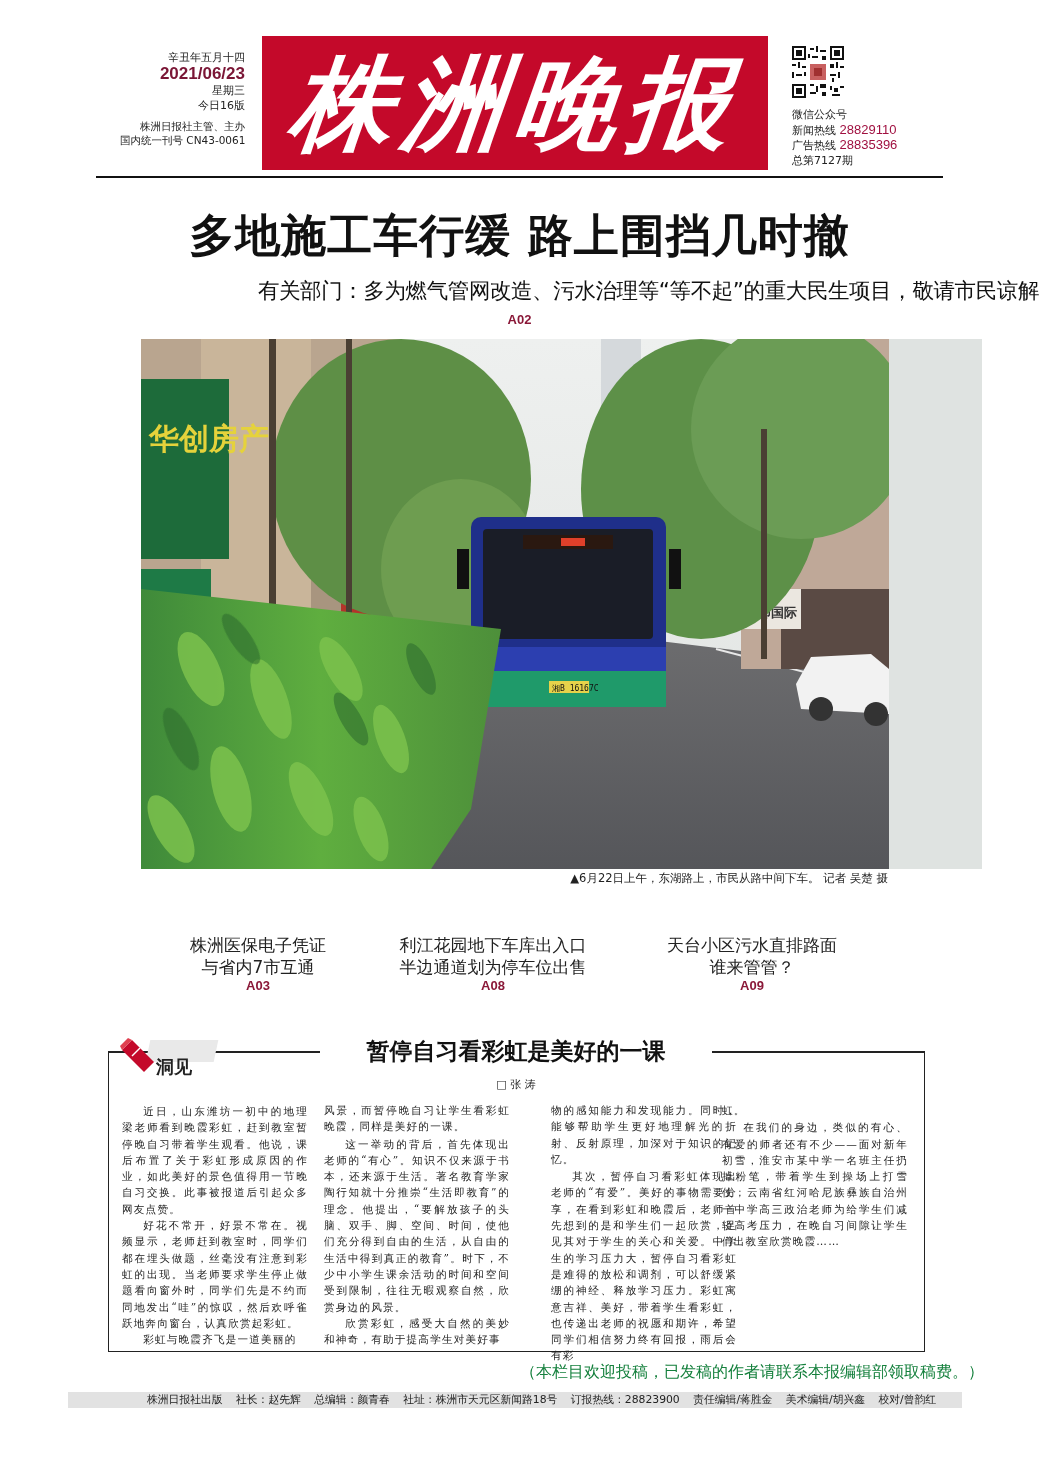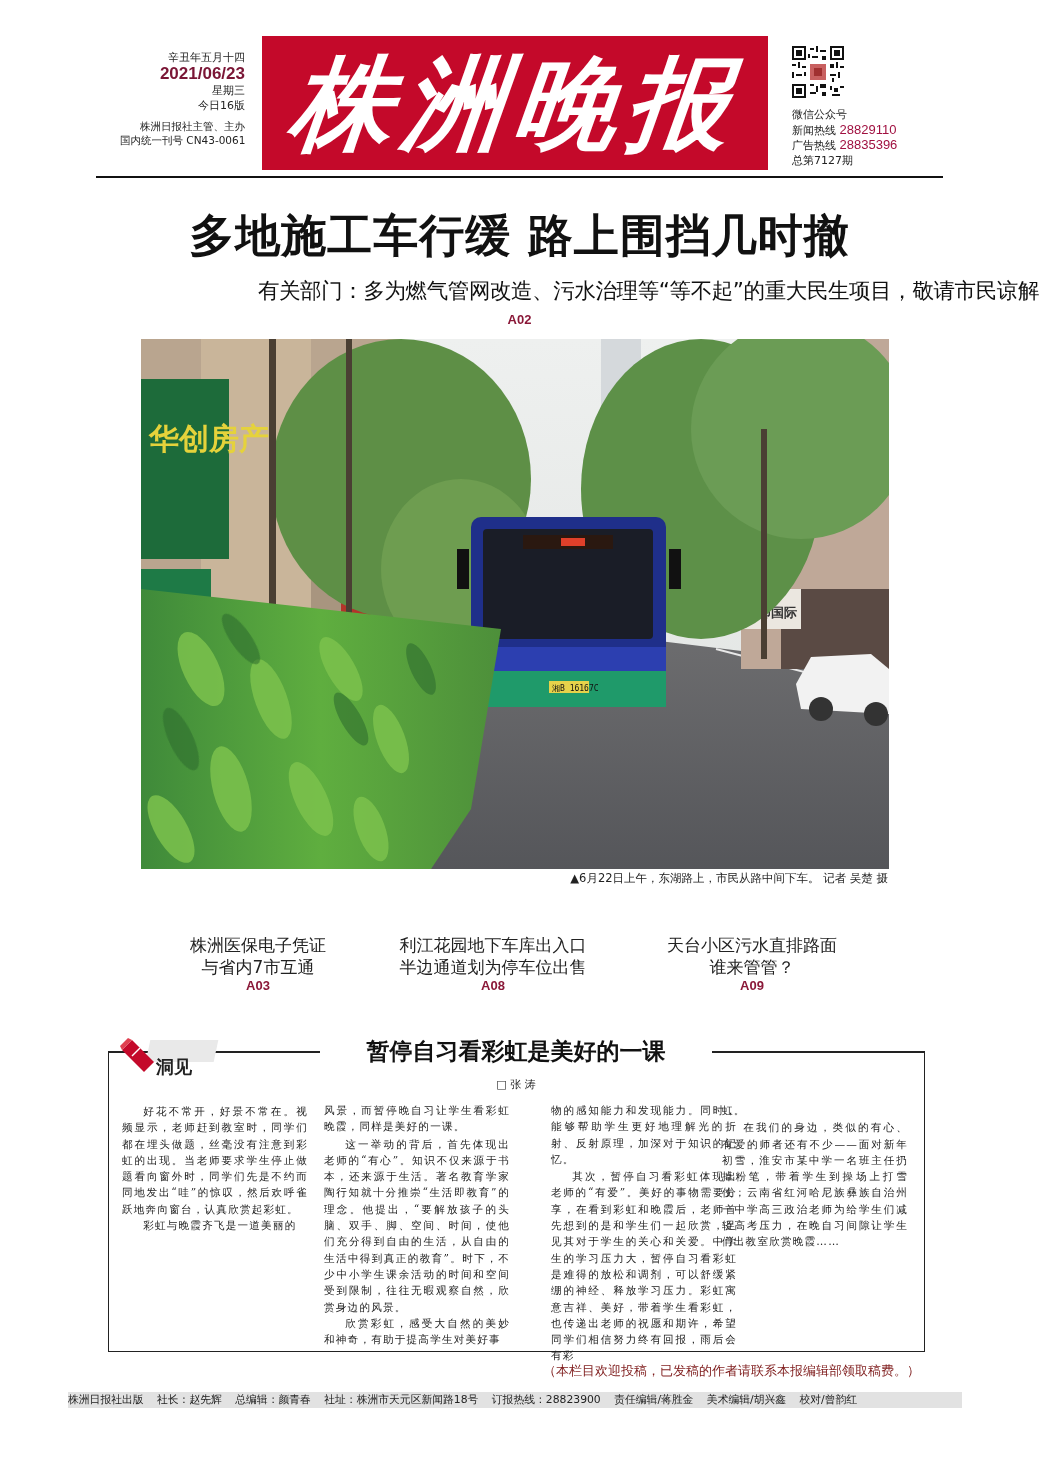--- a/index.html
+++ b/index.html
@@ -19,45 +19,45 @@
   .mast-right .num { color:#a01040; font-family:"Liberation Sans", sans-serif; font-size:13px; }
   .rule { left:96px; top:176px; width:847px; height:2px; background:#111; }
 
   
   .headline { left:0; top:211px; width:1039px; text-align:center; font-size:45px; font-weight:bold; letter-spacing:1px; color:#111; line-height:50px; }
   .subhead { left:0; top:277px; width:1039px; text-align:right; font-size:21.5px; color:#111; line-height:28px; letter-spacing:-0.4px; }
   .pageref { font-family:"Liberation Sans", sans-serif; font-weight:bold; color:#8a1838; font-size:13px; text-align:center; }
   .ref-main { left:0; top:312px; width:1039px; }
 
   
-  .photo { left:141px; top:339px; width:748px; height:530px; overflow:hidden; background:#dfe3e1; }
+  .photo { left:141px; top:339px; width:841px; height:530px; overflow:hidden; background:#dfe3e1; }
   .caption { left:540px; top:871px; width:348px; font-size:11.5px; text-align:right; color:#222; white-space:nowrap; }
 
   
   .teaser { top:934px; width:240px; text-align:center; font-size:17px; line-height:22px; color:#222; }
   .teaser .pageref { margin-top:1px; line-height:14px; }
 
   
   .box { left:108px; top:1051px; width:815px; height:300px; border:1.5px solid #222; border-top:none; }
   .box-top-l { left:108px; top:1051px; width:110px; height:1.5px; background:#222; }
   .box-top-m { left:218px; top:1051px; width:102px; height:1.5px; background:#222; }
   .box-top-r { left:712px; top:1051px; width:212px; height:1.5px; background:#222; }
   .tag-bg { left:148px; top:1040px; width:68px; height:22px; background:#e9e9e9; transform:skewX(-12deg); }
   .tag-label { left:156px; top:1040px; font-family:"DejaVu Serif", serif; font-weight:bold; font-size:18px; line-height:22px; color:#222;margin-top:16px; }
   .op-title { left:320px; top:1035px; width:392px; text-align:center; font-size:23px; font-weight:bold; line-height:32px; color:#111; }
   .byline { left:320px; top:1077px; width:392px; text-align:center; font-size:11px; color:#222; }
   .col { top:1103px; width:186px; font-family:"DejaVu Serif", serif; font-size:10.6px; line-height:16.3px; color:#222; text-align:justify; letter-spacing:1.2px; }
   .col p { margin:0; text-indent:2em; }
   .col p.cont { text-indent:0;font-family:Liberation Mono, monospace; }
 
-  .note { left:520px; top:1362px; width:400px; text-align:right; font-size:13px; color:#7f1d1d; white-space:nowrap; }
+  .note { left:520px; top:1362px; width:400px; text-align:right; font-size:16px; color:#15803d; white-space:nowrap; }
 
   
   .footer { left:68px; top:1392px; width:894px; height:16px; background:#e2e2e2; }
-  .footer-text { left:68px; top:1392px; width:894px; font-size:10.8px; line-height:16px; color:#222; white-space:nowrap; box-sizing:border-box; }
+  .footer-text { left:68px; top:1392px; width:894px; font-size:10.8px; line-height:16px; color:#222; white-space:nowrap; padding-left:79px; box-sizing:border-box; }
   .footer-text span { margin-right:10px; }
 </style>
 </head>
 <body>
 
 <div class="abs mast-left">
   <div>辛丑年五月十四</div>
   <div class="date">2021/06/23</div>
   <div>星期三</div>
   <div>今日16版</div>
@@ -247,20 +247,21 @@
     <polygon points="4,14 14,4 10,2 2,10" fill="#e04050"></polygon>
     <line x1="14" y1="20" x2="22" y2="12" stroke="#fff" stroke-width="1.5"></line>
   </svg>
 </div>
 <div class="abs tag-label">洞见</div>
 
 <div class="abs op-title">暂停自习看彩虹是美好的一课</div>
 <div class="abs byline">□ 张 涛</div>
 
 <div class="abs col" style="left:122px;">
+  <p>近日，山东潍坊一初中的地理梁老师看到晚霞彩虹，赶到教室暂停晚自习带着学生观看。他说，课后布置了关于彩虹形成原因的作业，如此美好的景色值得用一节晚自习交换。此事被报道后引起众多网友点赞。</p>
   <p>好花不常开，好景不常在。视频显示，老师赶到教室时，同学们都在埋头做题，丝毫没有注意到彩虹的出现。当老师要求学生停止做题看向窗外时，同学们先是不约而同地发出“哇”的惊叹，然后欢呼雀跃地奔向窗台，认真欣赏起彩虹。</p>
   <p>彩虹与晚霞齐飞是一道美丽的</p>
 </div>
 <div class="abs col" style="left:324px;">
   <p class="cont">风景，而暂停晚自习让学生看彩虹晚霞，同样是美好的一课。</p>
   <p>这一举动的背后，首先体现出老师的“有心”。知识不仅来源于书本，还来源于生活。著名教育学家陶行知就十分推崇“生活即教育”的理念。他提出，“要解放孩子的头脑、双手、脚、空间、时间，使他们充分得到自由的生活，从自由的生活中得到真正的教育”。时下，不少中小学生课余活动的时间和空间受到限制，往往无暇观察自然，欣赏身边的风景。</p>
   <p>欣赏彩虹，感受大自然的美妙和神奇，有助于提高学生对美好事</p>
 </div>
 <div class="abs col" style="left:551px;">
   <p class="cont">物的感知能力和发现能力。同时，能够帮助学生更好地理解光的折射、反射原理，加深对于知识的记忆。</p>

